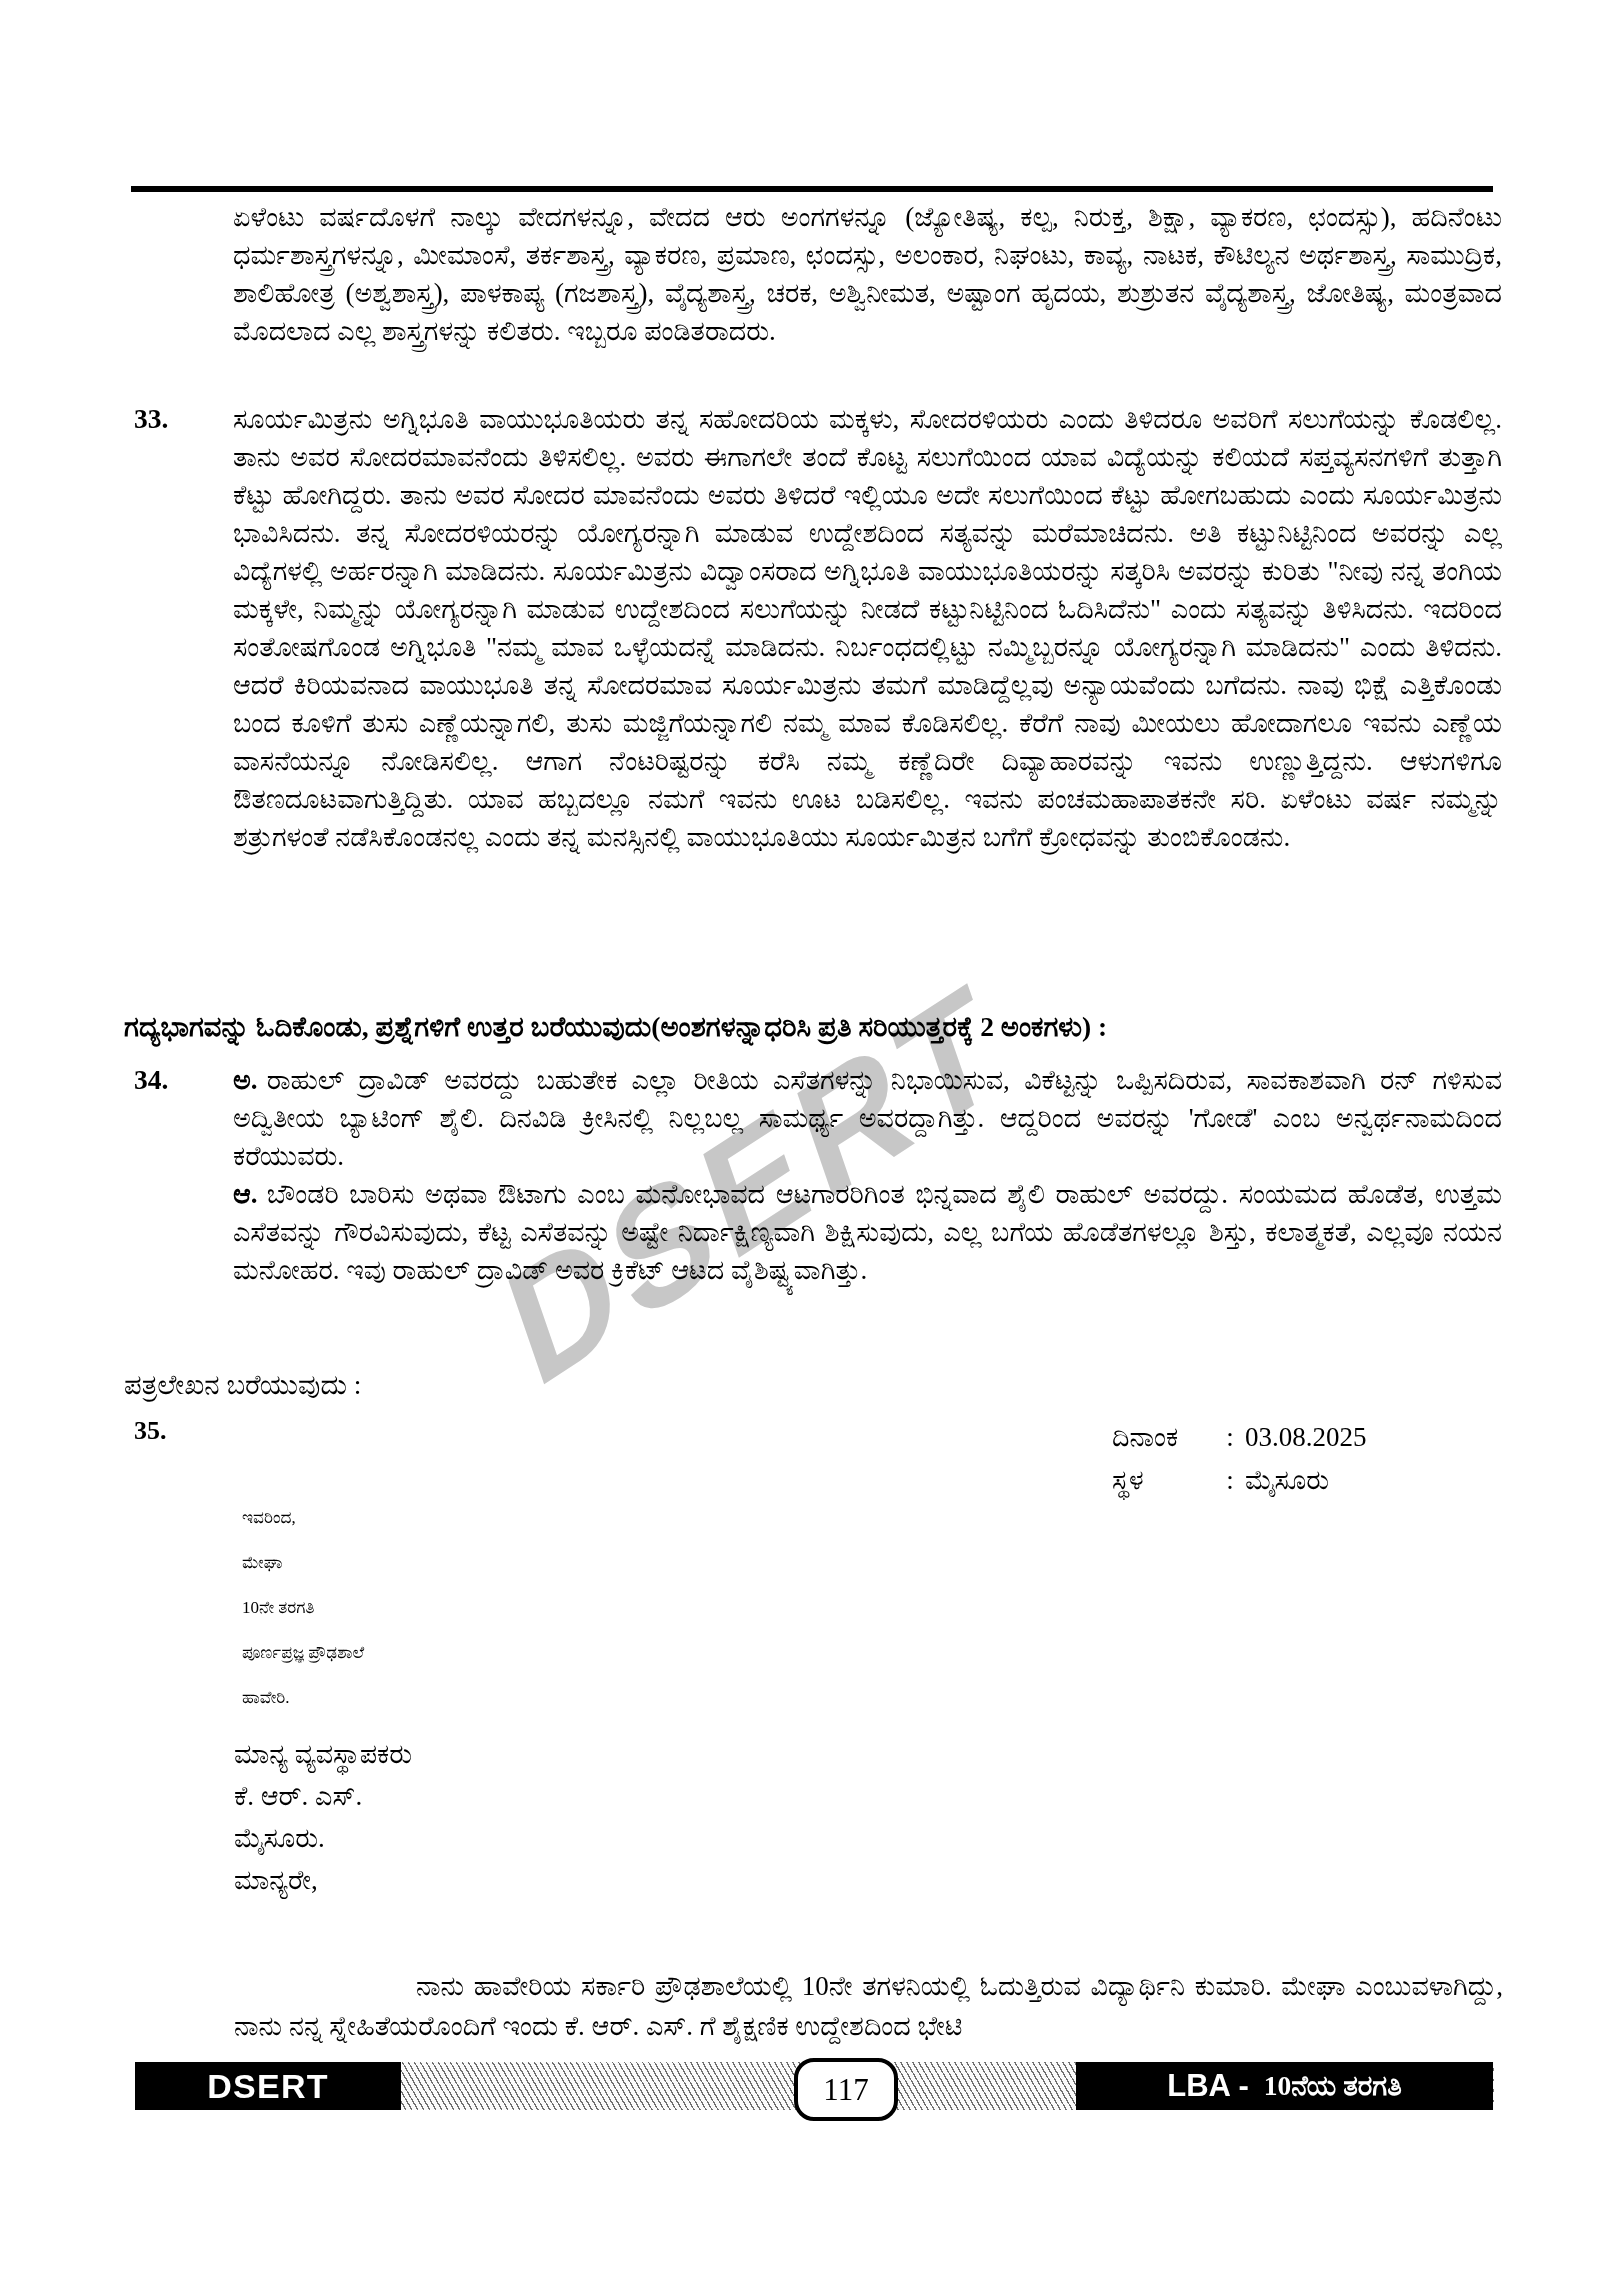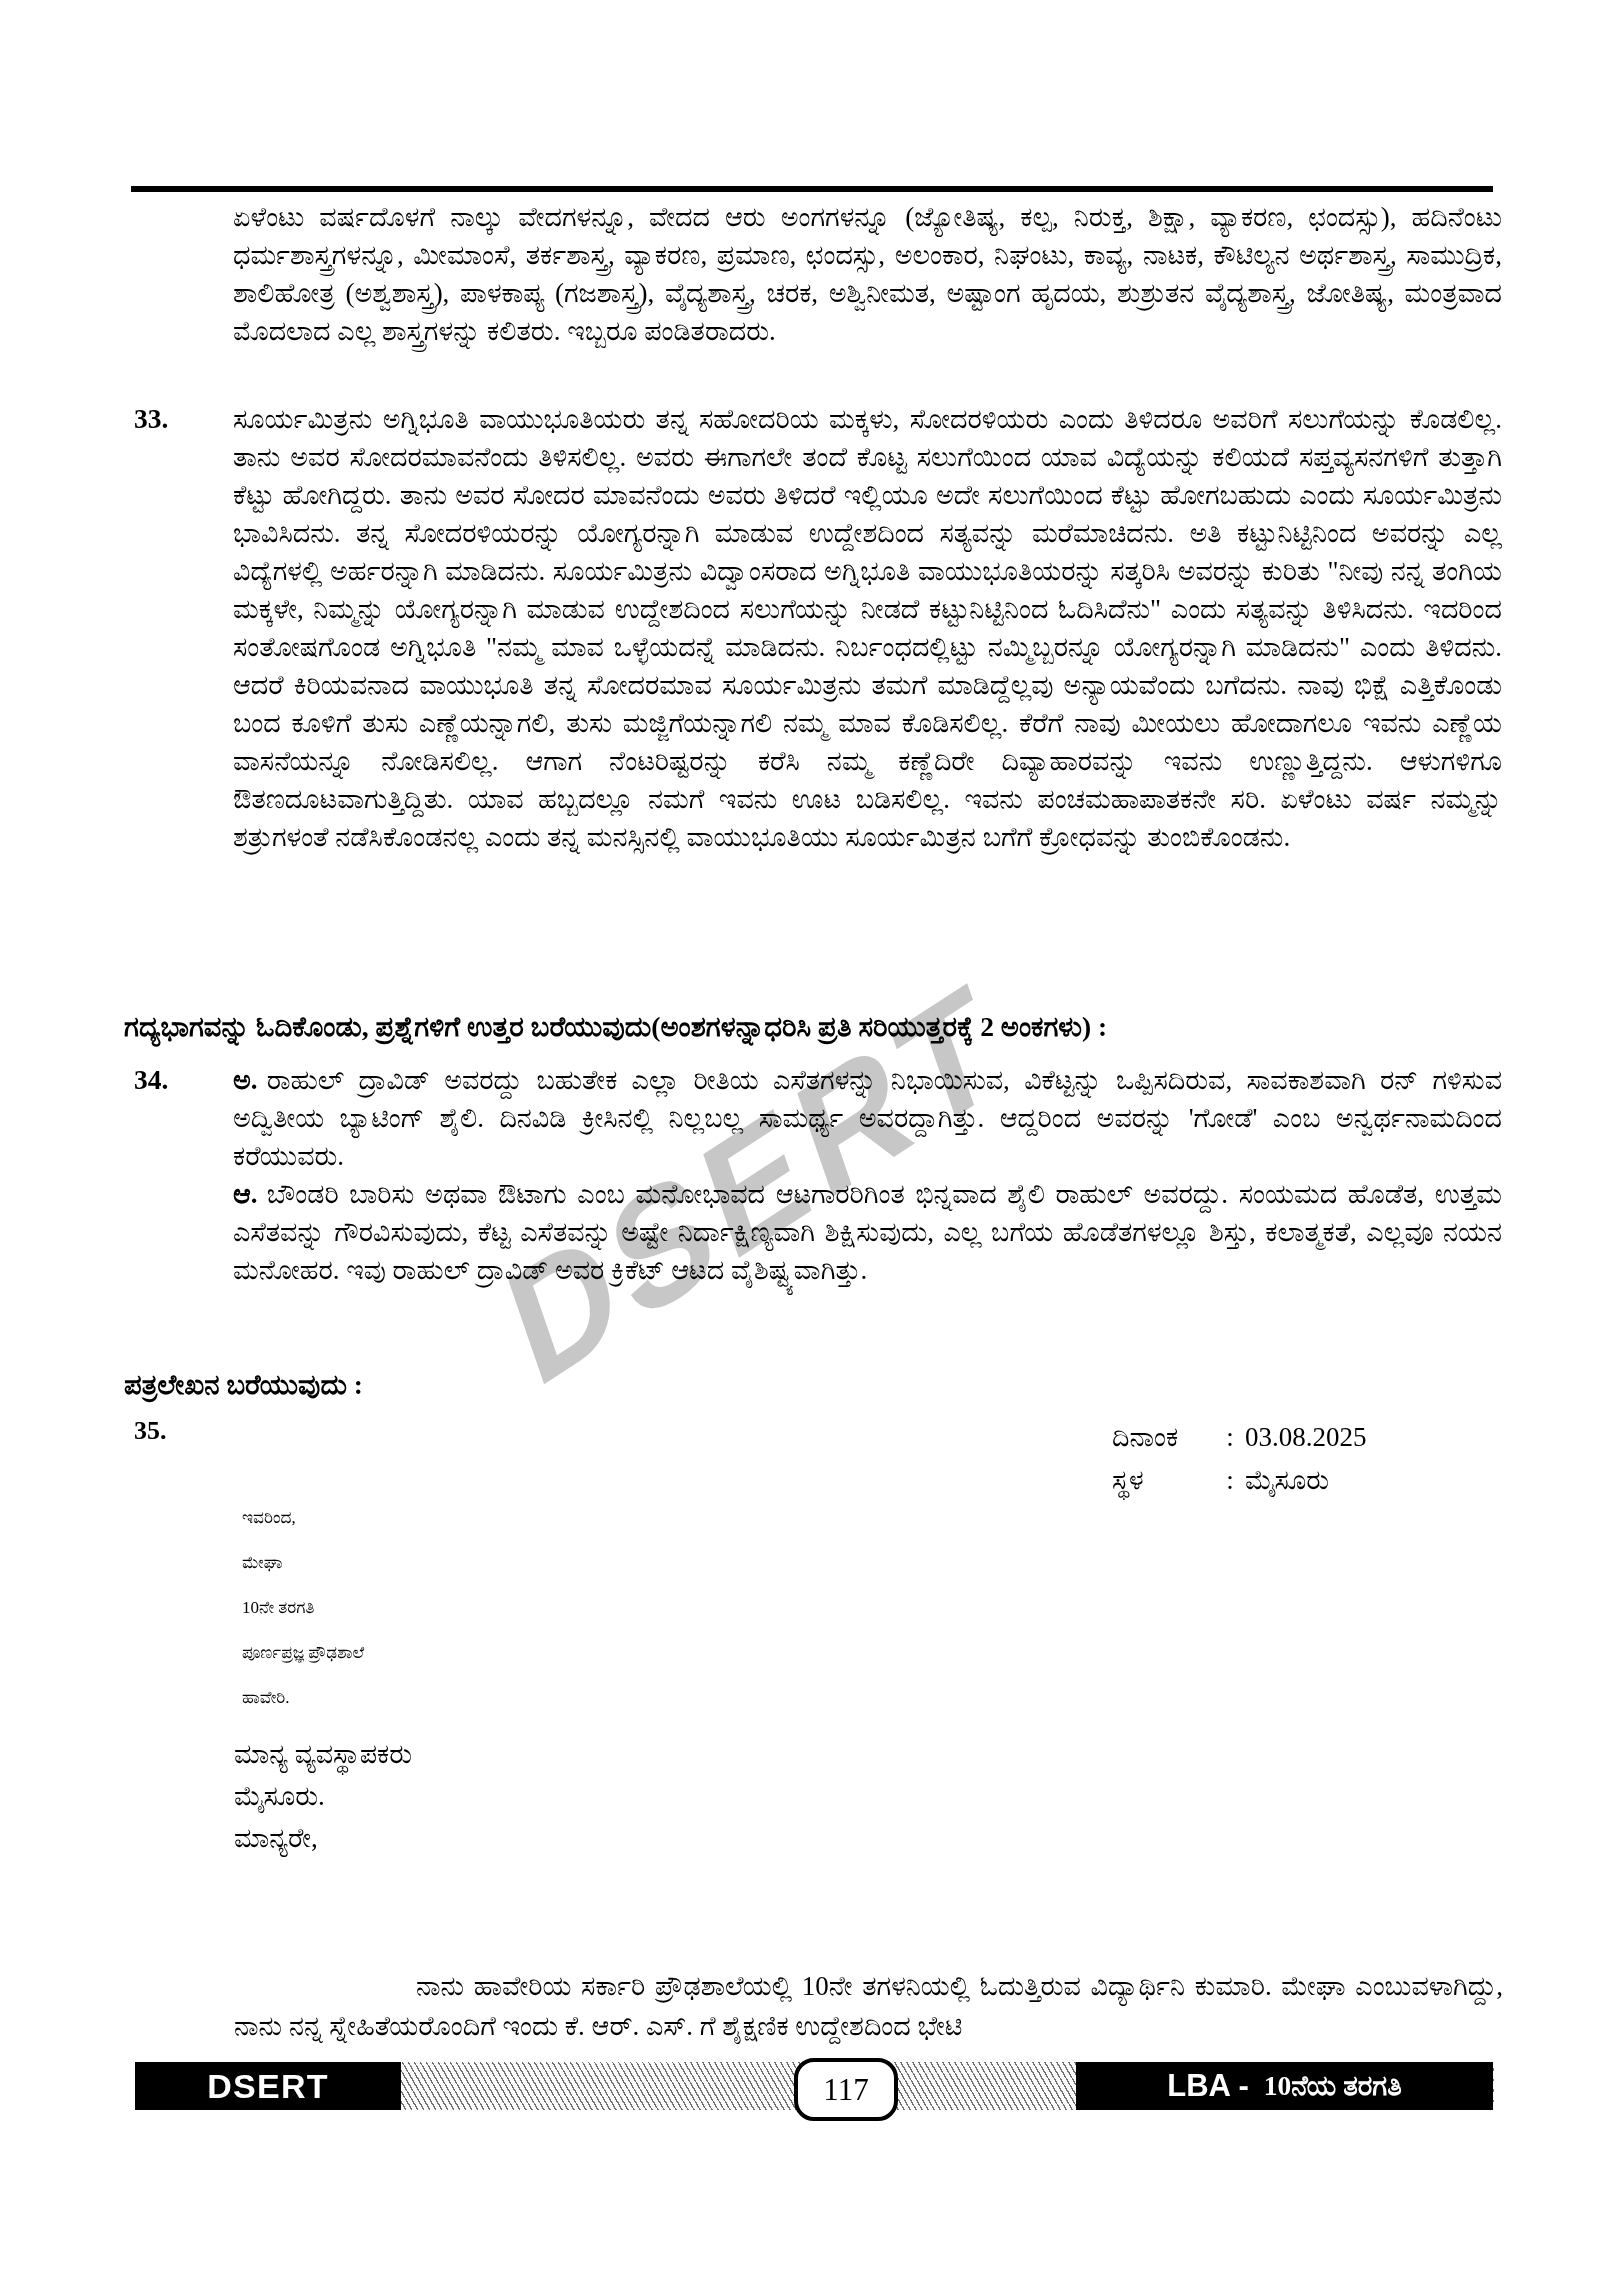--- a/index.html
+++ b/index.html
@@ -26,21 +26,21 @@
     position:absolute;left:0;top:0;font-weight:bold;font-size:27.5px;line-height:38px;
   }
   .q-block .qtext{margin-left:99px;width:1269px;font-family:Liberation Serif, serif;}
   #q33{left:134px;top:400px;width:1368px;}
   #section-heading{
     left:124px;top:1008px;width:1378px;font-weight:bold;font-size:27.5px;line-height:37px;
   }
   #q34{left:134px;top:1061px;width:1368px;}
   .part-label{font-weight:bold;padding-right:9.2px;}
   #letter-heading{
-    left:124px;top:1369px;width:785px;font-weight:bold;font-size:27.5px;
+    left:124px;top:1369px;width:785px;font-weight:normal;font-size:27.5px;
   }
   #q35-num{left:134px;top:1416px;font-weight:bold;font-size:26px;}
   #date-block{left:1112px;top:1416px;font-size:27px;line-height:43px;}
   .dp-row{display:flex;}
   .dp-row .lbl{width:103px;}
   .dp-row .colon{width:30px;text-align:center;}
   #from-block{left:242px;top:1495px;font-size:17px;line-height:45px;}
   #to-block{left:234px;top:1733px;font-size:27px;line-height:42px;}
   .letter-line{white-space:nowrap;}
   #subject-line .subject-text{
@@ -121,20 +121,21 @@
 <div id="from-block" class="layer">
   <div class="letter-line">ಇವರಿಂದ,</div>
   <div class="letter-line">ಮೇಘಾ</div>
   <div class="letter-line">10ನೇ ತರಗತಿ</div>
   <div class="letter-line">ಪೂರ್ಣಪ್ರಜ್ಞ ಪ್ರೌಢಶಾಲೆ</div>
   <div class="letter-line">ಹಾವೇರಿ.</div>
 </div>
 
 <div id="to-block" class="layer">
   <div class="letter-line">ಮಾನ್ಯ ವ್ಯವಸ್ಥಾಪಕರು</div>
+  <div class="letter-line">ಕೆ. ಆರ್. ಎಸ್.</div>
   <div class="letter-line">ಮೈಸೂರು.</div>
   <div class="letter-line">ಮಾನ್ಯರೇ,</div>
 </div>
 
 <div id="letter-body" class="layer">ನಾನು ಹಾವೇರಿಯ ಸರ್ಕಾರಿ ಪ್ರೌಢಶಾಲೆಯಲ್ಲಿ 10ನೇ ತಗಳನಿಯಲ್ಲಿ ಓದುತ್ತಿರುವ ವಿದ್ಯಾರ್ಥಿನಿ ಕುಮಾರಿ. ಮೇಘಾ ಎಂಬುವಳಾಗಿದ್ದು, ನಾನು ನನ್ನ ಸ್ನೇಹಿತೆಯರೊಂದಿಗೆ ಇಂದು ಕೆ. ಆರ್. ಎಸ್. ಗೆ ಶೈಕ್ಷಣಿಕ ಉದ್ದೇಶದಿಂದ ಭೇಟಿ</div>
 
 <div id="footer" class="layer">
   <div id="footer-hatch"></div>
   <div id="footer-left" class="fbox">
     <span>DSERT</span>

